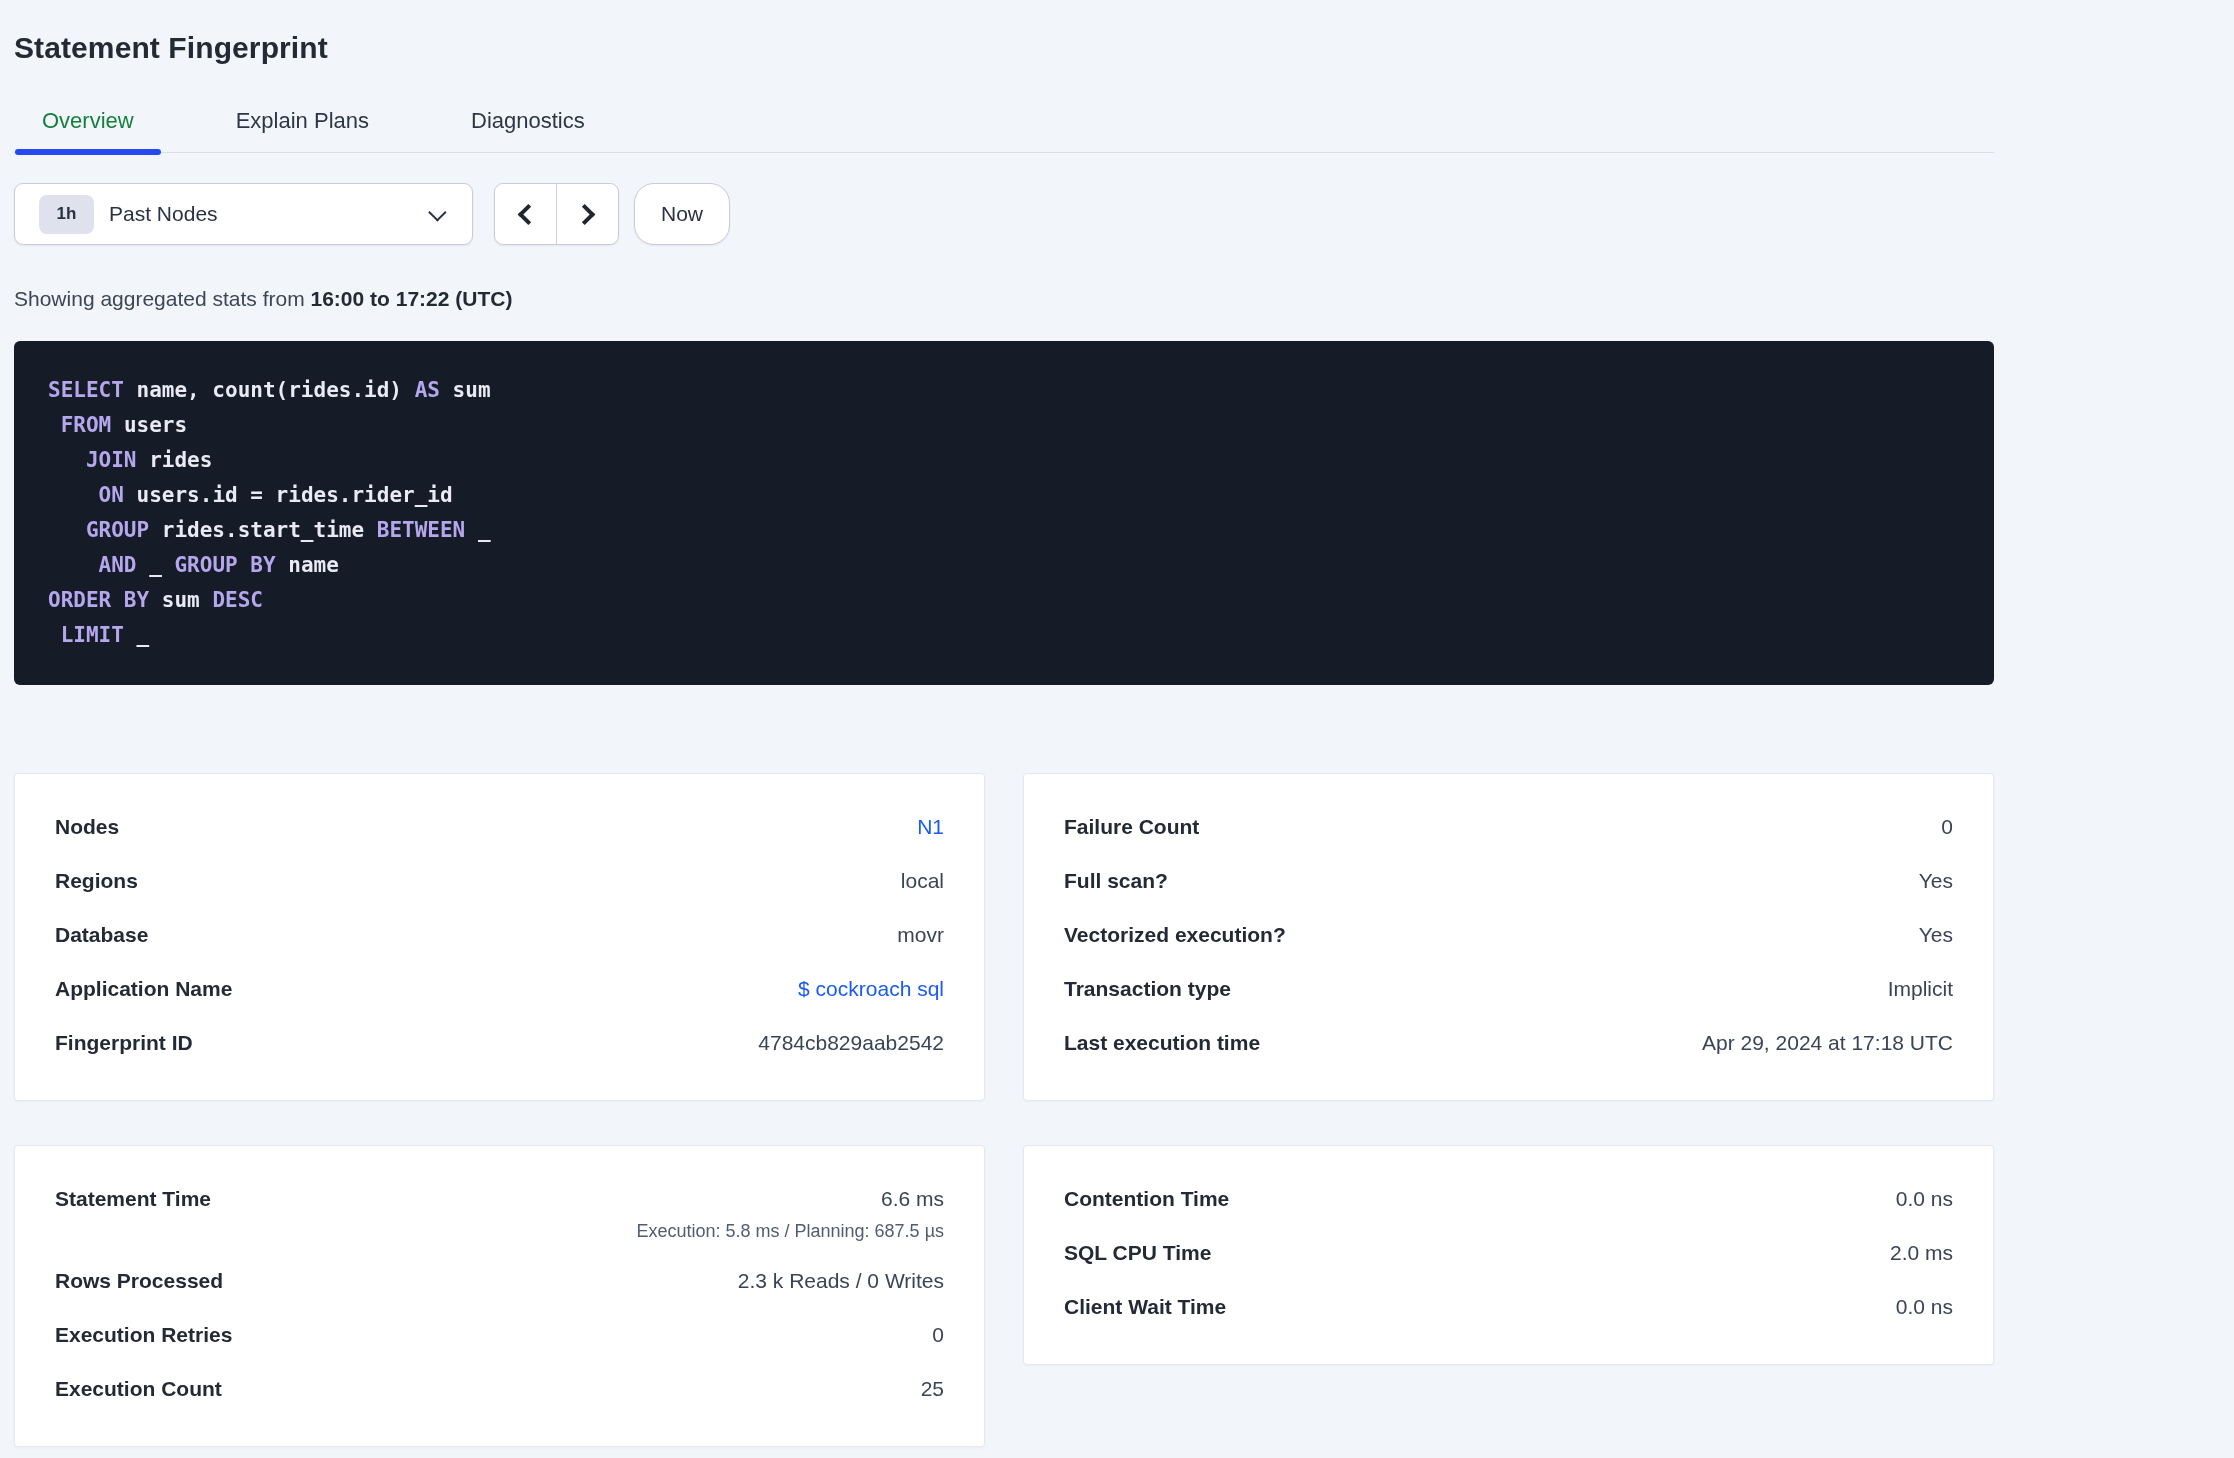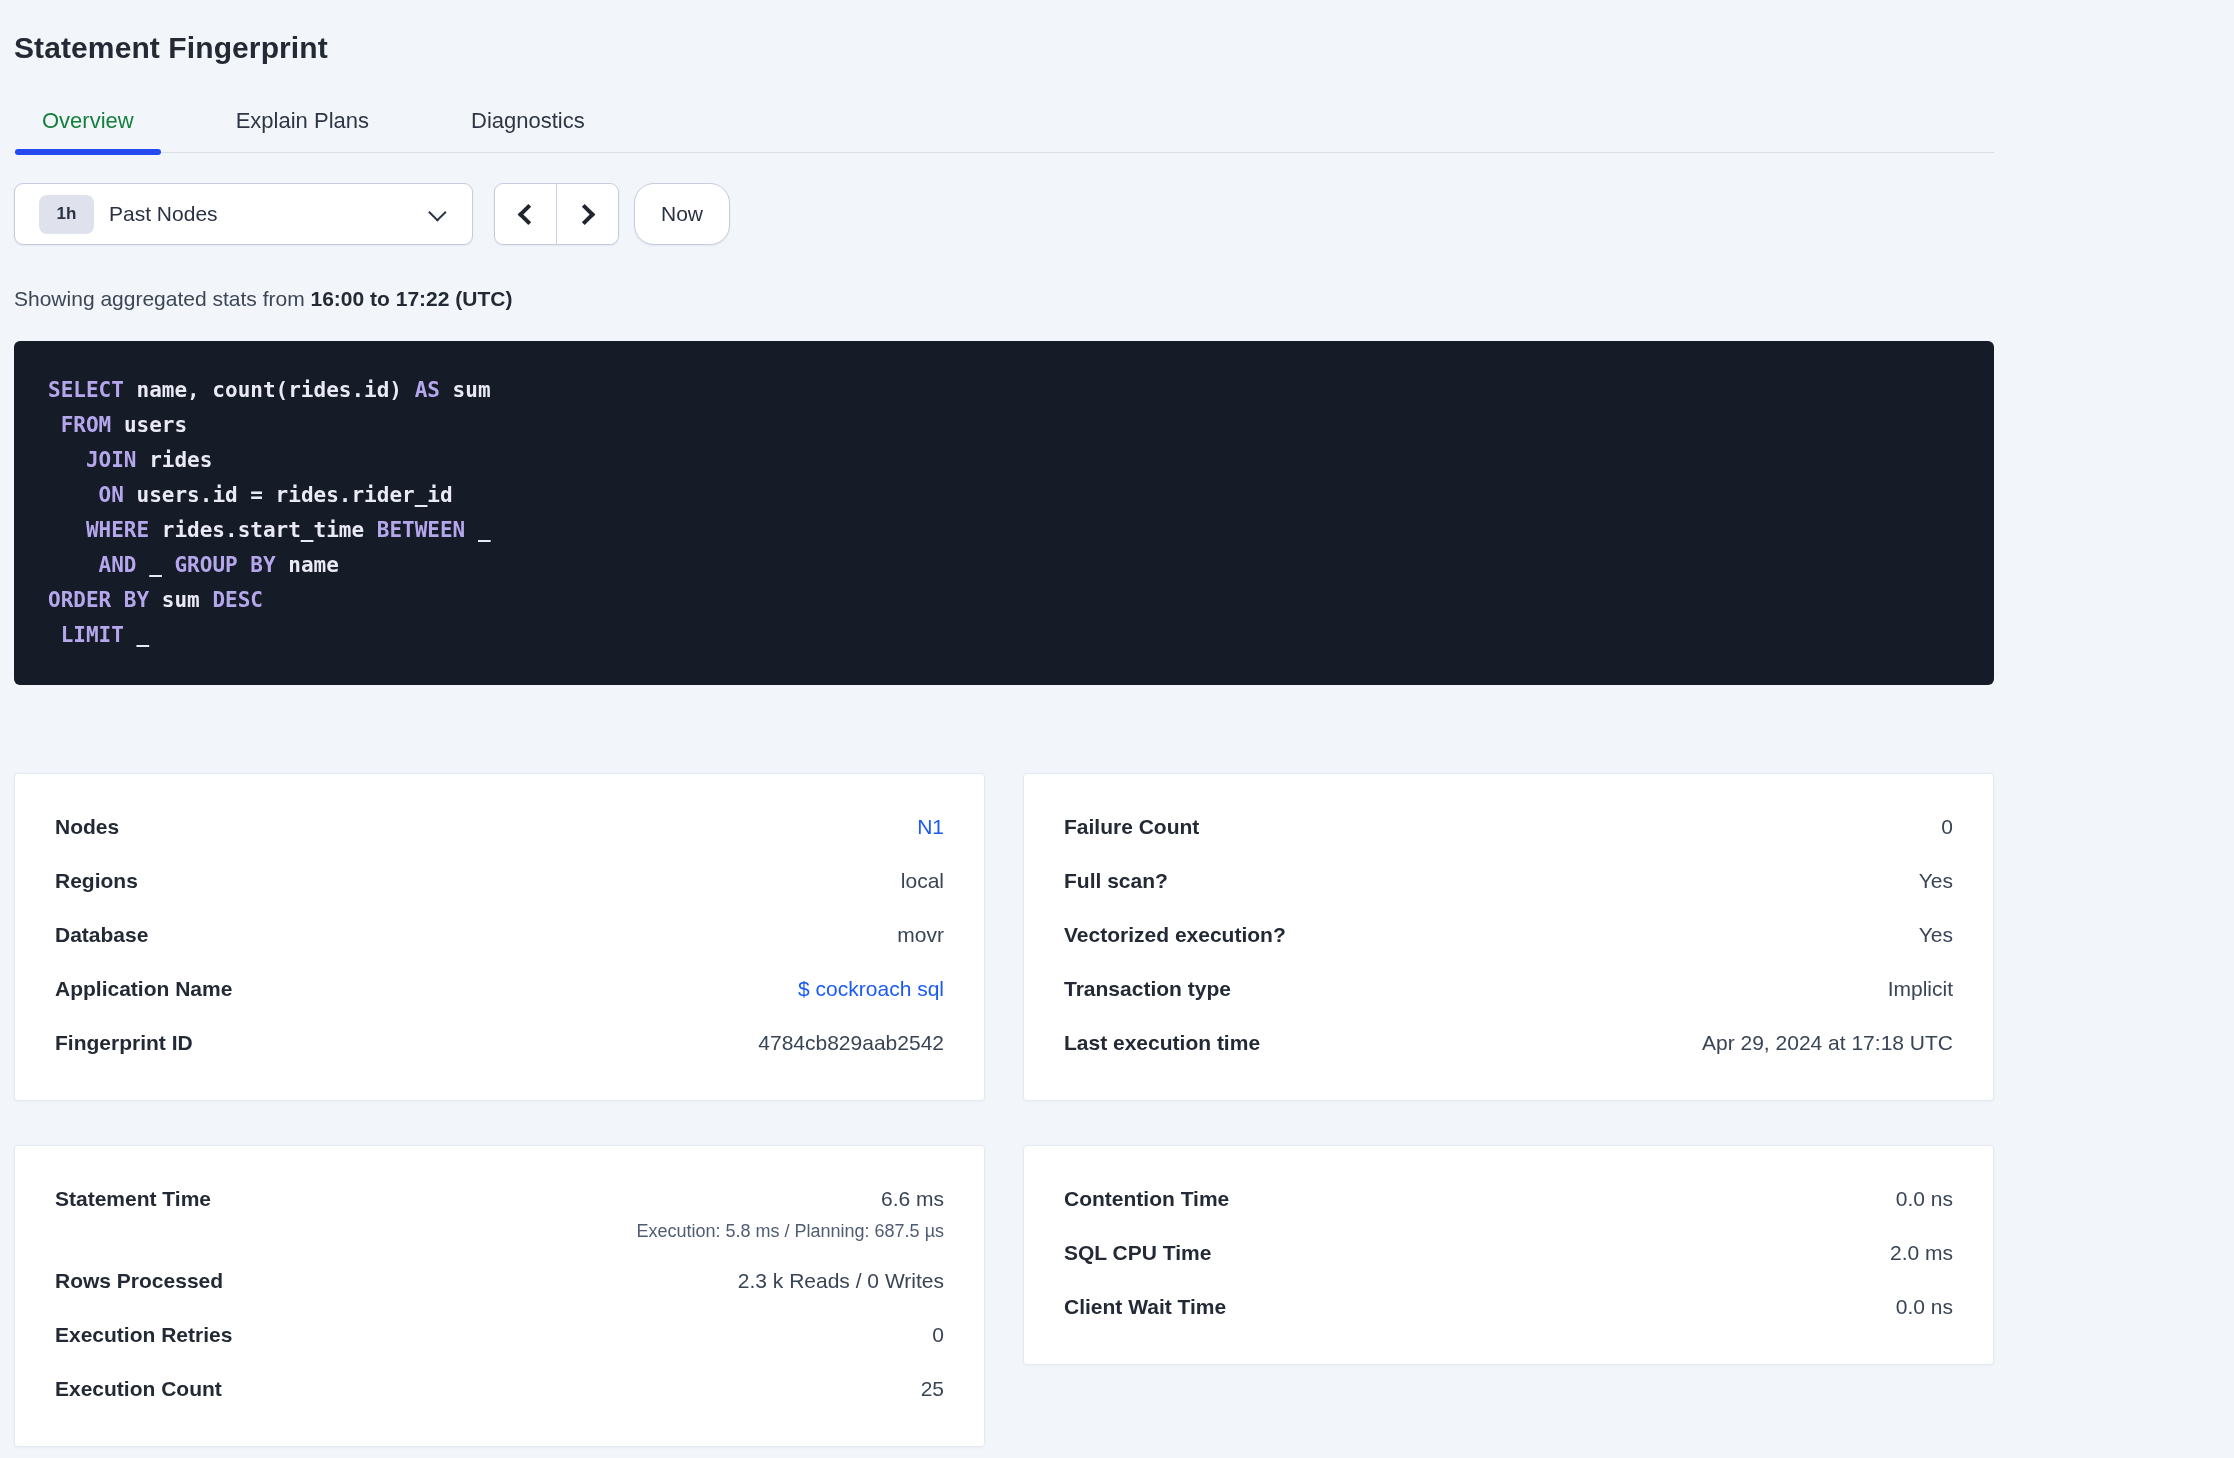--- a/index.html
+++ b/index.html
@@ -146,21 +146,21 @@
   </div>
 
   <div class="stats-line">
     <span>Showing aggregated stats from </span><b>16:00 to 17:22 (UTC)</b>
   </div>
 
   <pre class="sql-box" id="sql-box"><span><span class="kw">SELECT</span><span class="id"> name, count(rides.id) </span><span class="kw">AS</span><span class="id"> sum</span></span>
 <span><span class="id"> </span><span class="kw">FROM</span><span class="id"> users</span></span>
 <span><span class="id">   </span><span class="kw">JOIN</span><span class="id"> rides</span></span>
 <span><span class="id">    </span><span class="kw">ON</span><span class="id"> users.id = rides.rider_id</span></span>
-<span><span class="id">   </span><span class="kw">WHERE</span><span class="id"> rides.start_time </span><span class="kw">BETWEEN</span><span class="id"> _</span></span>
+<span><span class="id">   </span><span class="kw">GROUP</span><span class="id"> rides.start_time </span><span class="kw">BETWEEN</span><span class="id"> _</span></span>
 <span><span class="id">    </span><span class="kw">AND</span><span class="id"> _ </span><span class="kw">GROUP BY</span><span class="id"> name</span></span>
 <span><span class="kw">ORDER BY</span><span class="id"> sum </span><span class="kw">DESC</span></span>
 <span><span class="id"> </span><span class="kw">LIMIT</span><span class="id"> _</span></span></pre>
 
   <div class="cards-grid" id="cards-grid">
       <div class="card">
         <div class="detail-row">
           <span class="row-label">Nodes</span>
           <span class="row-value link">N1</span>
         </div>

